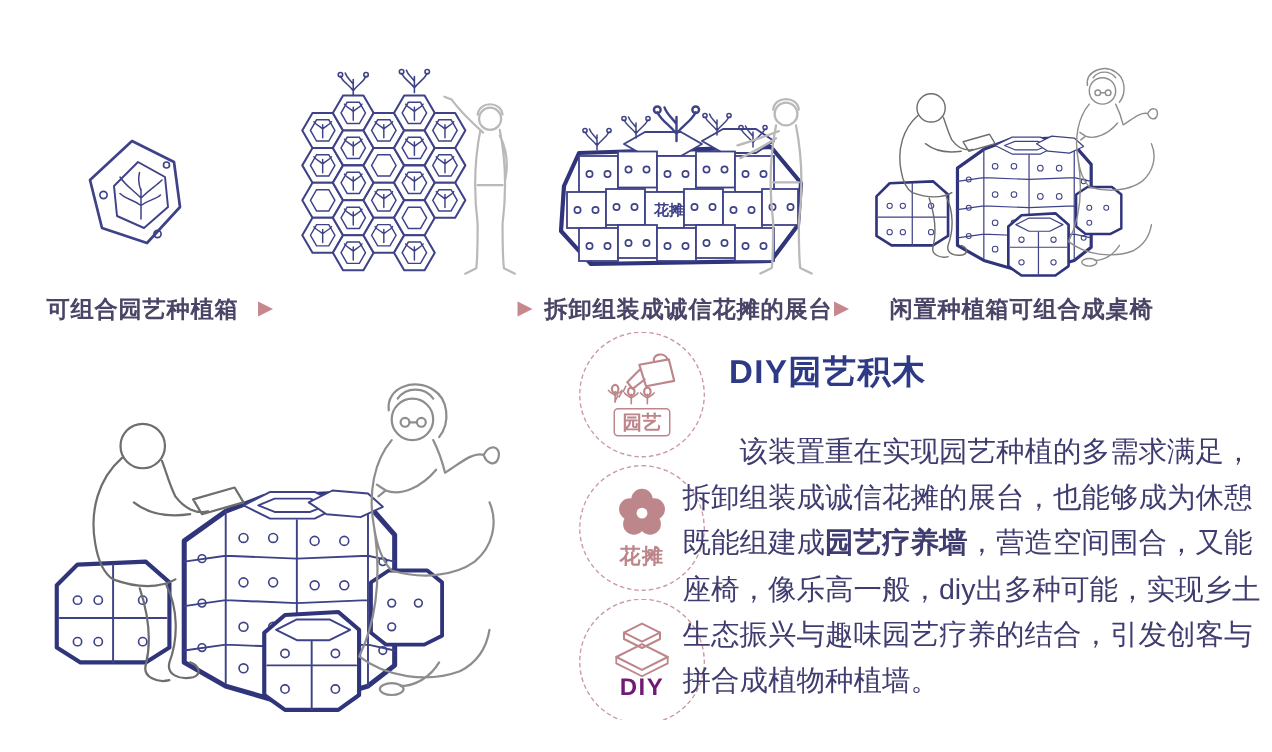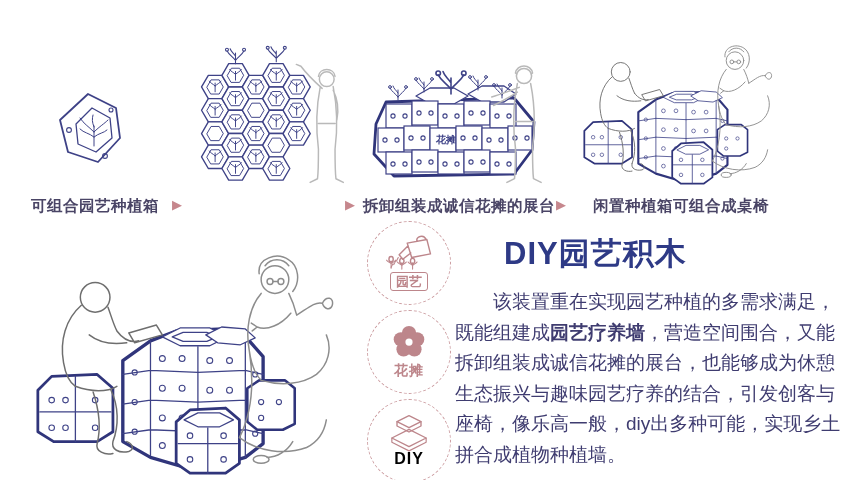--- a/index.html
+++ b/index.html
@@ -15,33 +15,33 @@
   .thin{stroke:#3e4287;fill:none;stroke-width:1;stroke-linecap:round;}
   .bold-ln{stroke:#30357b;fill:#ffffff;stroke-width:3.4;stroke-linejoin:round;}
   .face{fill:#ffffff;stroke:#3e4287;stroke-width:1.2;}
   .hexc{fill:#ffffff;stroke:#3e4287;stroke-width:1.4;stroke-linejoin:round;}
   .dot{fill:none;stroke:#3e4287;stroke-width:1.1;}
   .person{stroke:#b9b9b9;fill:none;stroke-width:1.6;stroke-linecap:round;stroke-linejoin:round;}
   .person-md{stroke:#8d8d8d;fill:none;stroke-width:1.5;stroke-linecap:round;stroke-linejoin:round;}
   .person-dk{stroke:#6e6e6e;fill:none;stroke-width:1.5;stroke-linecap:round;stroke-linejoin:round;}
   .stall-text{fill:#3e4287;font-size:10px;font-weight:700;}
   
-  .badge{position:absolute;left:367px;width:84px;height:84px;border:1.5px dashed #cb9b9f;
+  .badge{position:absolute;left:386px;width:84px;height:84px;border:1.5px dashed #cb9b9f;
          border-radius:50%;box-sizing:border-box;display:flex;flex-direction:column;
          align-items:center;justify-content:center;}
   .badge svg{position:static;}
   .rose{stroke:#bd868b;fill:none;stroke-width:1.6;stroke-linecap:round;stroke-linejoin:round;}
   .rose-fill{fill:#bd868b;stroke:none;}
   .badge-label-box{border:1.5px solid #bd868b;border-radius:3px;color:#bd868b;font-weight:700;
          font-size:13px;line-height:17px;padding:0 5px;margin-top:2px;}
   .badge-label{color:#bd868b;font-weight:700;font-size:14px;margin-top:1px;letter-spacing:1px;}
-  .badge-label-diy{color:#000000;font-weight:700;font-size:16px;margin-top:0;letter-spacing:1px;}
+  .badge-label-diy{color:#701a75;font-weight:700;font-size:16px;margin-top:0;letter-spacing:1px;}
   
-  .title{position:absolute;left:486px;top:233px;font-size:31px;font-weight:800;
-         letter-spacing:1px;color:#2e3a86;margin-left:18px;}
+  .title{position:absolute;left:486px;top:233px;font-size:22px;font-weight:800;
+         letter-spacing:1px;color:#2e3a86;}
   .para{position:absolute;left:455px;top:287px;width:393px;color:#3f3c70;font-size:19px;}
   .pline{height:30.5px;line-height:30.5px;white-space:nowrap;}
   .indent{padding-left:38px;}
   .pline b{font-weight:800;}
 </style>
 </head>
 <body>
 
 <div class="canvas">
 
@@ -321,20 +321,20 @@
         <path d="M8,28 L8,33 L28,43 L48,33 L48,28" style="stroke-width:1.4"></path>
       </g>
     </svg>
     <div class="badge-label-diy">DIY</div>
   </div>
 
   <div class="title">DIY园艺积木</div>
 
   <div class="para">
     <div class="pline indent">该装置重在实现园艺种植的多需求满足，</div>
+    <div class="pline">拆卸组装成诚信花摊的展台，也能够成为休憩</div>
     <div class="pline"><span>既能组建成</span><b>园艺疗养墙</b><span>，营造空间围合，又能</span></div>
-    <div class="pline">拆卸组装成诚信花摊的展台，也能够成为休憩</div>
+    <div class="pline">座椅，像乐高一般，diy出多种可能，实现乡土</div>
     <div class="pline">生态振兴与趣味园艺疗养的结合，引发创客与</div>
-    <div class="pline">座椅，像乐高一般，diy出多种可能，实现乡土</div>
     <div class="pline">拼合成植物种植墙。</div>
   </div>
 
 </div>
 
 </body></html>

